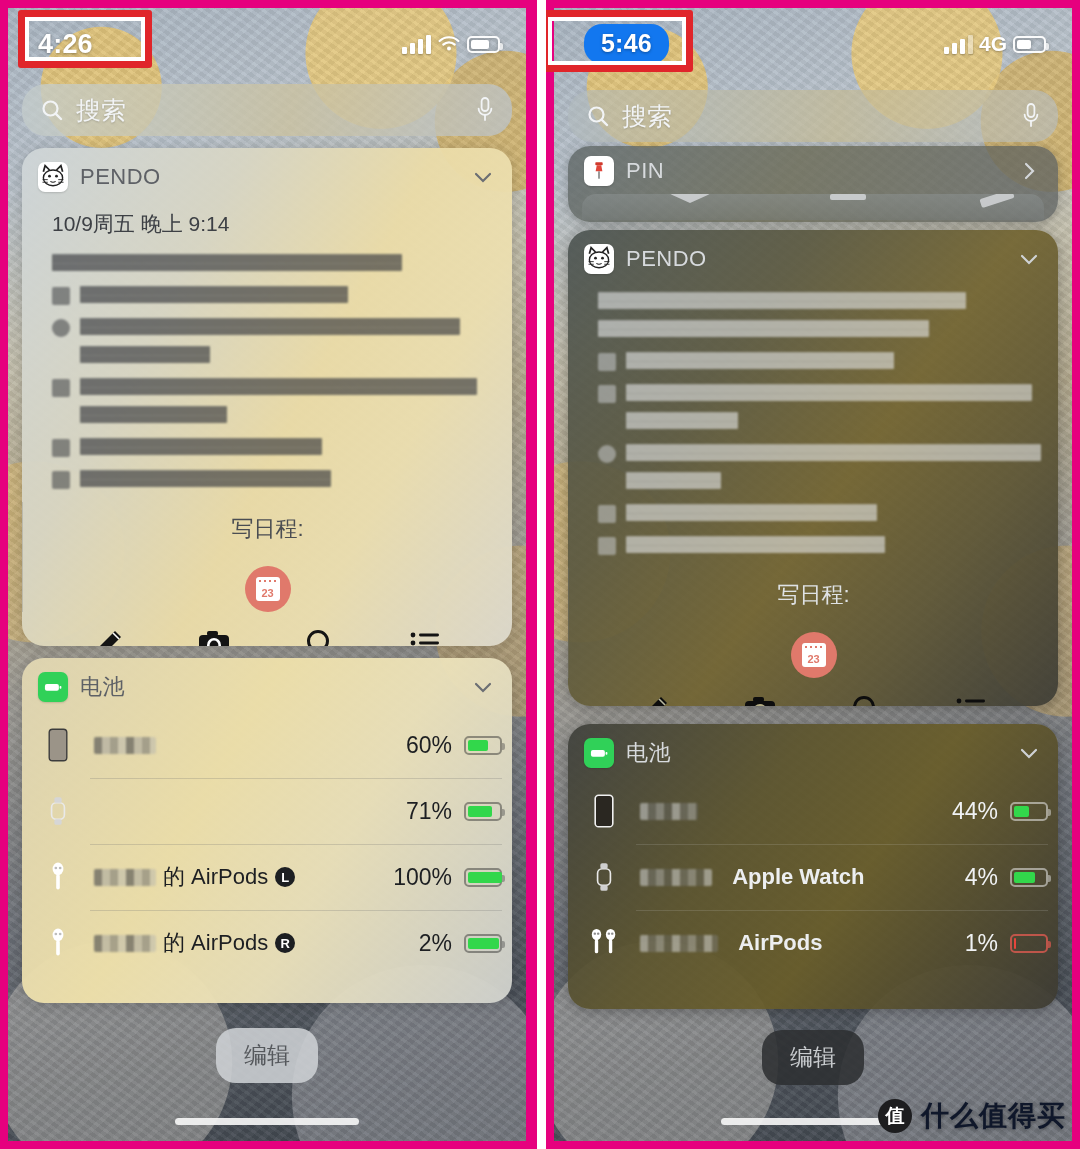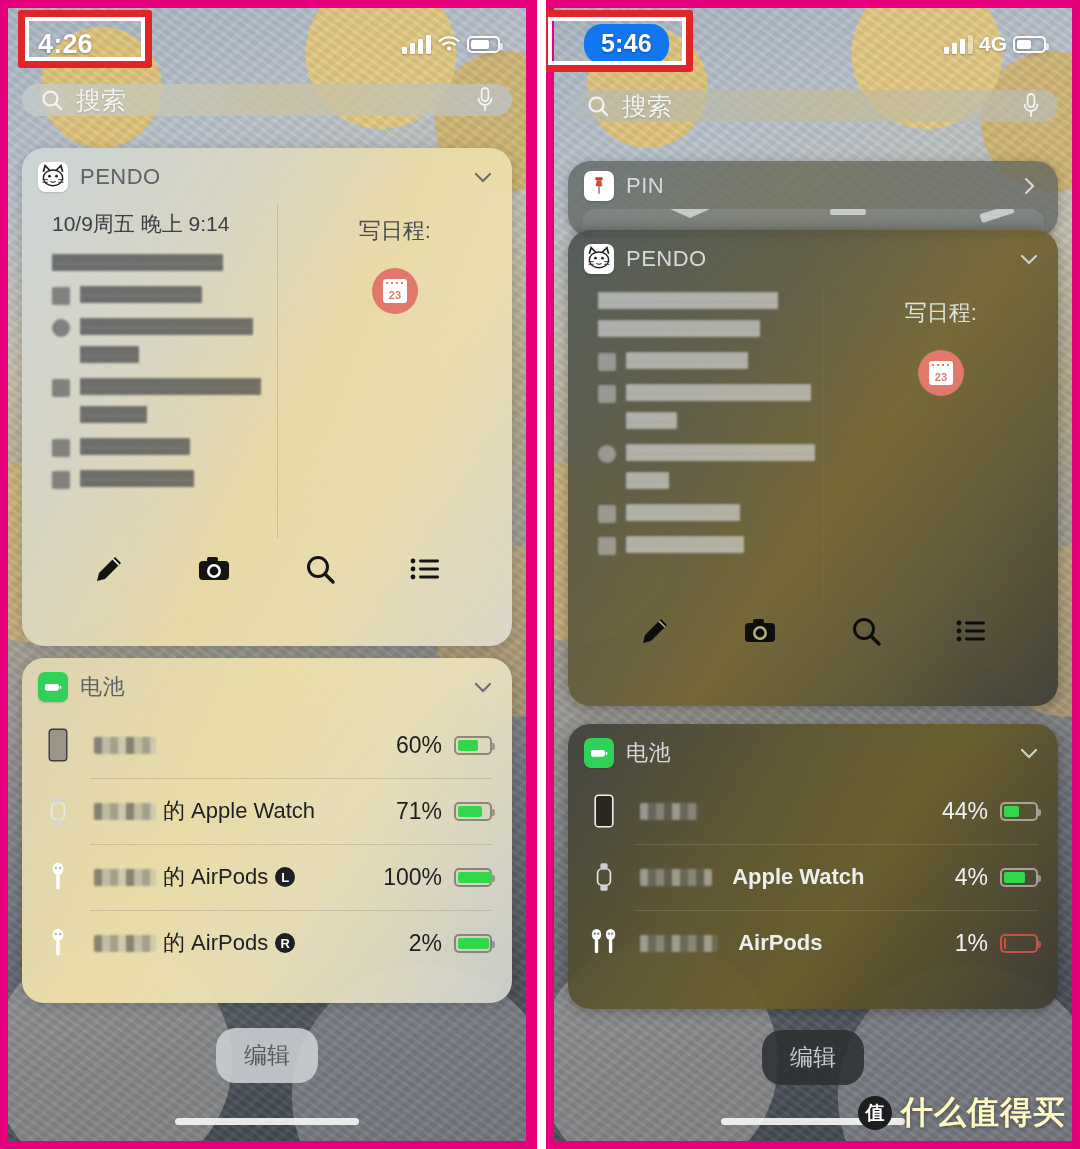--- a/index.html
+++ b/index.html
@@ -109,21 +109,21 @@
     border: 7px solid #e0252a;
     background: transparent;
     z-index: 25;
     box-shadow: inset 0 0 0 4px #ffffff;
     border-radius: 3px;
   }
 
   
   .searchbar {
     position: absolute; left: 14px; right: 14px; top: 76px;
-    height: 32px;
+    height: 52px;
     border-radius: 24px;
     display: flex; align-items: center;
     padding: 0 18px;
     z-index: 10;
   }
   .searchbar.lite { background: linear-gradient(100deg, rgba(196,205,205,.78), rgba(203,194,160,.8) 55%, rgba(188,195,200,.78)); }
   .searchbar.dark { background: linear-gradient(100deg, rgba(176,186,190,.62), rgba(196,186,148,.72) 55%, rgba(182,190,196,.62)); }
   .searchbar .sicon { width:24px; height:24px; margin-right: 12px; flex: none; }
   .searchbar .stext { font-size: 25px; color: #f2f4f6; text-shadow: 0 1px 2px rgba(0,0,0,.18); }
   .searchbar .micon { margin-left: auto; width: 18px; height: 28px; }
@@ -189,21 +189,21 @@
     box-shadow: 0 1px 2px rgba(0,0,0,.15);
   }
   .appicon.green { background: #30d158; }
   .appicon.pinwhite { background: #fff; }
   .w-title { font-size: 22px; letter-spacing: .5px; }
   .light .w-title, .lightflat .w-title { color: #5e6166; }
   .darkcard .w-title, .darkflat .w-title, .dimgray .w-title { color: #d7dadd; }
   .w-chev { margin-left: auto; width: 22px; height: 22px; }
 
   
-  .pendo-body { display: flex; min-height: 340px; padding: 6px 0 0; }
+  .pendo-body { display: flex; min-height: 340px; padding: 6px 0 0; flex-direction: column; }
   .pendo-left { flex: 1 1 52%; padding: 6px 0 0 30px; }
   .pendo-right {
     flex: 0 0 48%;
     border-left: 1px solid rgba(120,120,120,.28);
     display: flex; flex-direction: column; align-items: center;
     padding-top: 12px;
   }
   .pendo-date { font-size: 21px; color: #3d4045; margin-bottom: 16px; }
   .sched-label { font-size: 22px; margin-bottom: 22px; }
   .light .sched-label { color: #4a4d52; }
@@ -246,21 +246,21 @@
   .mlines { flex:1; }
 
   
   .w-toolbar {
     display:flex; align-items:center; justify-content:space-around;
     padding: 14px 34px 18px;
   }
   .tbicon { width: 34px; height: 34px; }
 
   
-  .bat-rows { padding: 4px 20px 14px 16px; }
+  .bat-rows { padding: 4px 10px 14px 16px; }
   .bat-row {
     display:flex; align-items:center; gap: 16px;
     height: 66px;
     position: relative;
   }
   .bat-row + .bat-row::before {
     content:""; position:absolute; top:0; left: 52px; right: 0; height:1px;
     background: rgba(110,110,110,.25);
   }
   .darkflat .bat-row + .bat-row::before { background: rgba(210,210,210,.17); }
@@ -303,21 +303,21 @@
   }
   .darkflat .bat-gauge::after { background: rgba(225,225,225,.5); }
   .bat-gauge.warn::after { background: rgba(220,90,80,.7); }
   .bat-fill {
     position:absolute; left:2px; top:2px; bottom:2px;
     background:#32d74b; border-radius:2px;
   }
   .bat-fill.red { background:#e8453c; }
 
   
-  .pin-card { padding-bottom: 0; margin-top: 15px; }
+  .pin-card { padding-bottom: 0; }
   .pin-ghost {
     height: 26px; margin: 6px 14px 0; border-radius: 14px 14px 0 0;
     background: linear-gradient(180deg, rgba(140,146,146,.55), rgba(120,126,126,.35));
     position: relative; overflow:hidden;
   }
   .pin-ghost i {
     position:absolute; top:0; background:#d3d6d8; border-radius:2px; opacity:.85;
   }
 
   
@@ -341,21 +341,21 @@
     position:absolute; right: 14px; bottom: 14px;
     display:flex; align-items:center; gap: 9px;
     z-index: 40;
   }
   .wm-badge {
     width: 34px; height: 34px; border-radius: 50%;
     background: #1d1d1f; color:#fff;
     display:flex; align-items:center; justify-content:center;
     font-size: 19px; font-weight:700;
   }
-  .wm-text { color:#fef9c3; font-size: 32px; font-weight: 700; letter-spacing: 1px;
+  .wm-text { color:#0f172a; font-size: 28px; font-weight: 700; letter-spacing: 1px;
              text-shadow: 0 1px 4px rgba(0,0,0,.4); }
 
   .cat-svg { width: 28px; height: 28px; }
 </style>
 </head>
 <body>
 
 <div id="root">
 
   <div class="panel left">
@@ -536,24 +536,20 @@
         </div>
 
         <div class="bat-row">
           <span class="dev-ico">
             <svg viewBox="0 0 24 34" width="22" height="32">
                 <rect x="5" y="8" width="14" height="18" rx="5" fill="none" stroke="#e9e9e9" stroke-width="1.8"></rect>
                 <rect x="8" y="2" width="8" height="6" rx="2" fill="#d6d6d6"></rect>
                 <rect x="8" y="26" width="8" height="6" rx="2" fill="#d6d6d6"></rect>
               </svg>
           </span>
-          <span class="dev-name">
-            <span class="namemos" style="width:62px"></span>
-              <span>的 Apple Watch</span>
-          </span>
           <span class="bat-right">
             <span class="bat-pct">71%</span>
             <span class="bat-gauge">
                 <span class="bat-fill" style="width:71%"></span>
               </span>
           </span>
         </div>
 
         <div class="bat-row">
           <span class="dev-ico">

